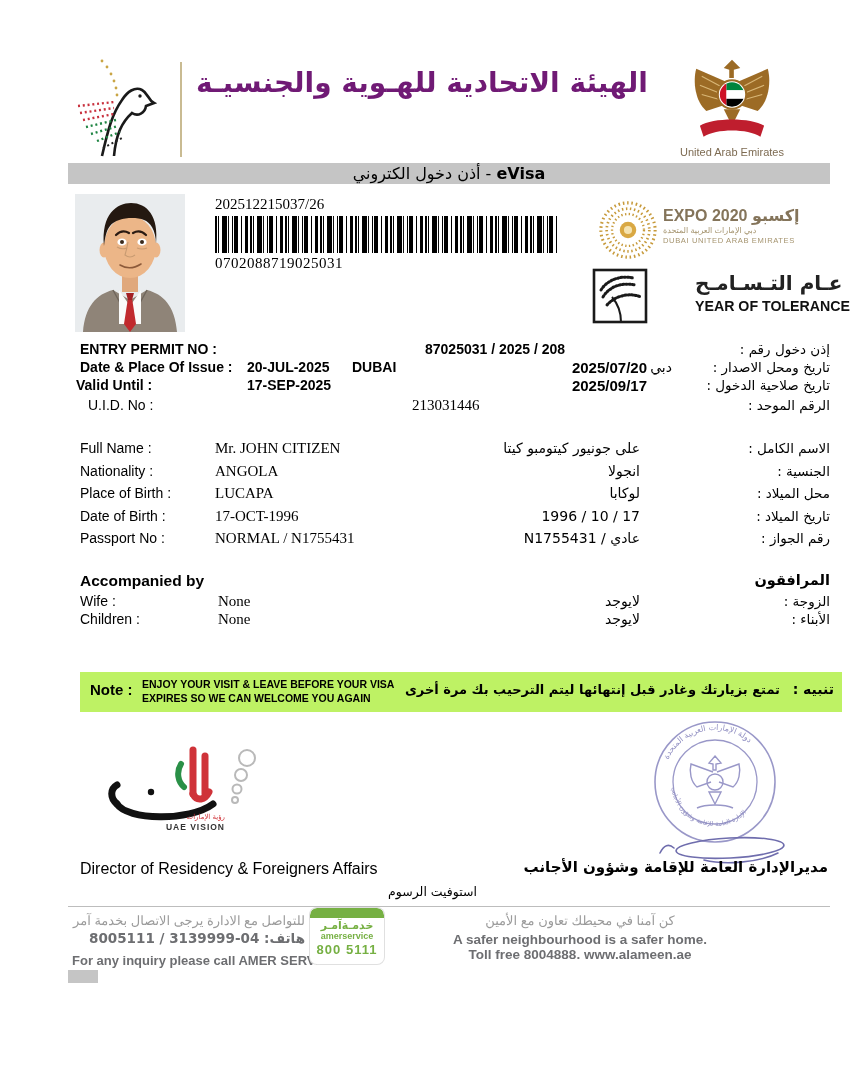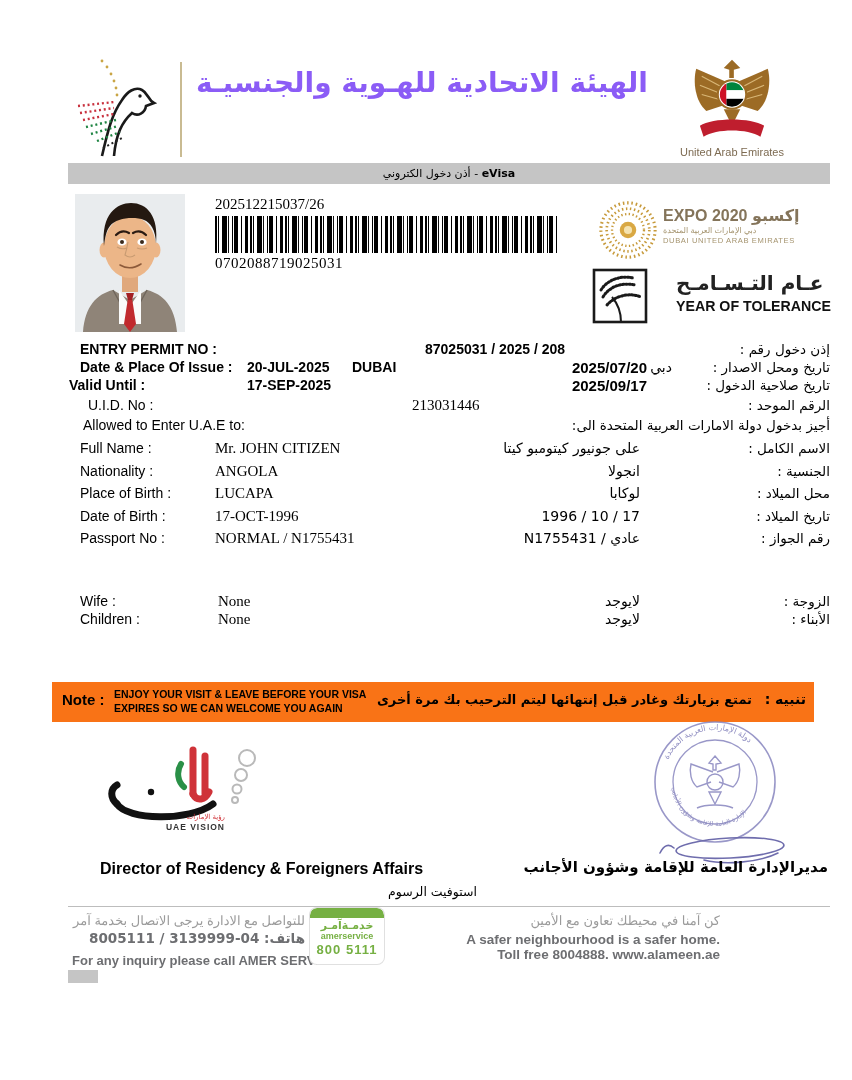--- a/index.html
+++ b/index.html
@@ -5,93 +5,93 @@
   html,body{margin:0;padding:0;background:#ffffff;}
   .page{position:relative;width:852px;height:1080px;background:#fff;overflow:hidden;
         font-family:"Liberation Sans",sans-serif;color:#000;}
   .abs{position:absolute;}
   .nowrap{white-space:nowrap;}
   .b{font-weight:bold;}
   .serif{font-family:"Liberation Serif","DejaVu Serif",serif;}
 
   
   .hdr-divider{left:180px;top:62px;width:2px;height:95px;background:#c9bb92;}
-  .authority-ar{left:196px;top:66px;font-size:28px;font-weight:600;color:#8b5cf6;
+  .authority-ar{left:196px;top:66px;font-size:28px;font-weight:600;color:#701a75;
                 font-family:"DejaVu Sans","Liberation Sans",sans-serif;}
   .authority-en{left:196px;top:114px;font-size:14.5px;color:#6d6e71;letter-spacing:.4px;}
   .emirates-label{left:676px;top:146px;width:112px;text-align:center;font-size:11px;color:#7d6b52;}
 
   .evisa-bar{left:68px;top:163px;width:762px;height:21px;background:#c5c5c5;
-             display:flex;align-items:center;justify-content:center;font-size:11px;}
+             display:flex;align-items:center;justify-content:center;font-size:16px;}
   .evisa-text{direction:rtl;font-family:"DejaVu Sans","Liberation Sans",sans-serif;}
 
   
   .file-number{left:215px;top:196px;font-size:15px;}
   .barcode{left:215px;top:216px;width:345px;height:37px;
     background:repeating-linear-gradient(90deg,
       #000 0,#000 2px,#fff 2px,#fff 3px,#000 3px,#000 4px,#fff 4px,#fff 7px,
       #000 7px,#000 12px,#fff 12px,#fff 13px,#111 13px,#111 14px,#fff 14px,#fff 17px,
       #000 17px,#000 18px,#fff 18px,#fff 19px,#000 19px,#000 23px,#fff 23px,#fff 26px,
       #000 26px,#000 27px,#fff 27px,#fff 30px,#000 30px,#000 33px,#fff 33px,#fff 35px);}
   .barcode-number{left:215px;top:255px;font-size:15px;letter-spacing:.5px;}
   .visa-type{left:285px;top:268px;width:270px;text-align:center;}
   .visa-type-ar{font-size:15px;font-weight:bold;direction:rtl;
                 font-family:"DejaVu Sans","Liberation Sans",sans-serif;}
   .visa-type-en{font-size:20px;font-weight:bold;font-family:"Liberation Serif",serif;margin-top:2px;}
 
   .expo-text{left:663px;top:206px;width:135px;}
   .expo-line1{font-size:16px;font-weight:bold;color:#84745a;white-space:nowrap;}
   .expo-line2{font-size:8px;color:#a5946f;direction:rtl;text-align:left;margin-top:1px;}
   .expo-line3{font-size:7.6px;color:#a5946f;letter-spacing:.6px;margin-top:1px;white-space:nowrap;}
-  .tol-text{left:676px;top:271px;width:150px;}
+  .tol-text{left:695px;top:271px;width:150px;}
   .tol-ar{font-size:20px;font-weight:bold;color:#222;direction:rtl;text-align:left;
           font-family:"DejaVu Sans","Liberation Sans",sans-serif;white-space:nowrap;}
   .tol-en{font-size:14.2px;font-weight:bold;color:#111;margin-top:3px;white-space:nowrap;}
 
   
   .row{position:absolute;left:68px;width:762px;height:20px;font-size:14px;}
   .row span{position:absolute;top:0;white-space:nowrap;}
   .row .vserif{font-family:"Liberation Serif","DejaVu Serif",serif;font-size:15px;}
   .row .arl{right:0;direction:rtl;font-size:13.5px;
             font-family:"DejaVu Sans","Liberation Sans",sans-serif;}
   .row .arv{right:190px;direction:rtl;font-size:14px;
             font-family:"DejaVu Sans","Liberation Sans",sans-serif;}
   .row .arvb{direction:rtl;font-weight:bold;font-size:15px;}
 
   
-  .note-bar{left:52px;top:672px;width:762px;height:40px;background:#f97316;margin-top:10px;}
+  .note-bar{left:80px;top:672px;width:762px;height:40px;background:#bef264;}
   .note-lbl{left:10px;top:9px;font-size:15px;font-weight:bold;}
   .note-en{left:62px;top:5px;width:300px;font-size:10.5px;font-weight:bold;line-height:1.35;}
   .note-ar{right:62px;top:10px;font-size:13px;direction:rtl;font-weight:bold;
            font-family:"DejaVu Sans","Liberation Sans",sans-serif;}
   .note-ar-lbl{right:8px;top:9px;font-size:14px;font-weight:bold;direction:rtl;
            font-family:"DejaVu Sans","Liberation Sans",sans-serif;}
 
   
-  .director-en{left:80px;top:860px;font-size:16px;font-weight:bold;margin-left:20px;}
+  .director-en{left:80px;top:860px;font-size:16px;font-weight:normal;}
   .director-ar{right:24px;top:858px;font-size:15px;font-weight:bold;direction:rtl;
                font-family:"DejaVu Sans","Liberation Sans",sans-serif;}
   .fees-ar{left:388px;top:884px;font-size:12.5px;direction:rtl;
            font-family:"DejaVu Sans","Liberation Sans",sans-serif;}
   .divider{left:68px;top:906px;width:762px;height:1px;background:#bdbdbd;}
 
   
   .foot-left{left:72px;top:913px;width:233px;text-align:right;color:#6d6e71;}
   .foot-ar-small{font-size:13px;color:#9b9b9b;direction:rtl;}
   .foot-phone{font-size:13.5px;font-weight:bold;direction:rtl;margin-top:2px;
               font-family:"DejaVu Sans","Liberation Sans",sans-serif;}
   .foot-en{font-size:13px;font-weight:bold;margin-top:7px;white-space:nowrap;}
   .amer{left:310px;top:908px;width:74px;height:56px;background:#fff;border-radius:7px;
         box-shadow:0 0 0 1px #e0e0e0;text-align:center;overflow:hidden;}
   .amer-band{height:10px;background:#76b043;border-radius:7px 7px 0 0;}
   .amer-ar{font-size:11px;font-weight:bold;color:#76b043;direction:rtl;line-height:1.2;margin-top:1px;
            font-family:"DejaVu Sans","Liberation Sans",sans-serif;}
   .amer-en{font-size:9px;font-weight:bold;color:#76b043;line-height:1.1;}
   .amer-num{font-size:13px;font-weight:bold;color:#76b043;letter-spacing:1px;line-height:1.2;}
-  .foot-right{left:440px;top:913px;width:280px;text-align:right;color:#6d6e71;}
+  .foot-right{left:440px;top:913px;width:280px;text-align:center;color:#6d6e71;}
   .foot-right .foot-en2{font-size:13.5px;font-weight:bold;margin-top:4px;white-space:nowrap;}
   .bottom-chip{left:68px;top:970px;width:30px;height:13px;background:#c5c5c5;}
 </style>
 </head>
 <body>
 
 <div class="page">
 
   <svg class="abs" style="left:70px;top:54px" width="112" height="108" viewBox="0 0 112 108">
     <g fill="#c9a545">
@@ -228,33 +228,29 @@
   </div>
   <div class="row" style="top:359px">
     <span class="b" style="left:12px">Date &amp; Place Of Issue :</span>
     <span class="b" style="left:179px">20-JUL-2025</span>
     <span class="b" style="left:284px">DUBAI</span>
     <span class="arv" style="right:158px">دبي</span>
     <span class="arvb" style="right:183px">2025/07/20</span>
     <span class="arl">تاريخ ومحل الاصدار :</span>
   </div>
   <div class="row" style="top:377px">
-    <span class="b" style="left:1px">Valid Until :</span>
+    <span class="b" style="left:8px">Valid Until :</span>
     <span class="b" style="left:179px">17-SEP-2025</span>
     <span class="arvb" style="right:183px">2025/09/17</span>
     <span class="arl">تاريخ صلاحية الدخول :</span>
   </div>
   <div class="row" style="top:397px">
     <span style="left:20px">U.I.D. No :</span>
     <span class="vserif" style="left:344px">213031446</span>
     <span class="arl">الرقم الموحد :</span>
-  </div>
-  <div class="row" style="top:417px">
-    <span style="left:15px">Allowed to Enter U.A.E to:</span>
-    <span class="arl">أجيز بدخول دولة الامارات العربية المتحدة الى:</span>
   </div>
   <div class="row" style="top:440px">
     <span style="left:12px">Full Name :</span>
     <span class="vserif" style="left:147px">Mr. JOHN CITIZEN</span>
     <span class="arv">على جونيور كيتومبو كيتا</span>
     <span class="arl">الاسم الكامل :</span>
   </div>
   <div class="row" style="top:463px">
     <span style="left:12px">Nationality :</span>
     <span class="vserif" style="left:147px">ANGOLA</span>
@@ -271,20 +267,24 @@
     <span style="left:12px">Date of Birth :</span>
     <span class="vserif" style="left:147px">17-OCT-1996</span>
     <span class="arv vserif">17 / 10 / 1996</span>
     <span class="arl">تاريخ الميلاد :</span>
   </div>
   <div class="row" style="top:530px">
     <span style="left:12px">Passport No :</span>
     <span class="vserif" style="left:147px">NORMAL / N1755431</span>
     <span class="arv">عادي / N1755431</span>
     <span class="arl">رقم الجواز :</span>
+  </div>
+  <div class="row" style="top:572px;height:22px">
+    <span class="b" style="left:12px;font-size:15.5px">Accompanied by</span>
+    <span class="arl b" style="font-size:14.5px">المرافقون</span>
   </div>
   <div class="row" style="top:593px">
     <span style="left:12px">Wife :</span>
     <span class="vserif" style="left:150px">None</span>
     <span class="arv">لايوجد</span>
     <span class="arl">الزوجة :</span>
   </div>
   <div class="row" style="top:611px">
     <span style="left:12px">Children :</span>
     <span class="vserif" style="left:150px">None</span>

